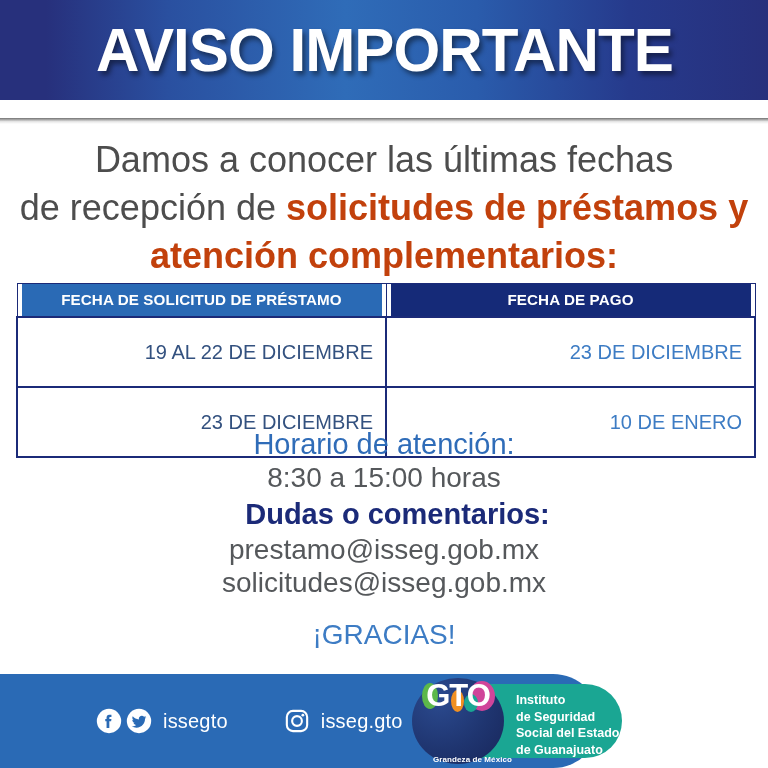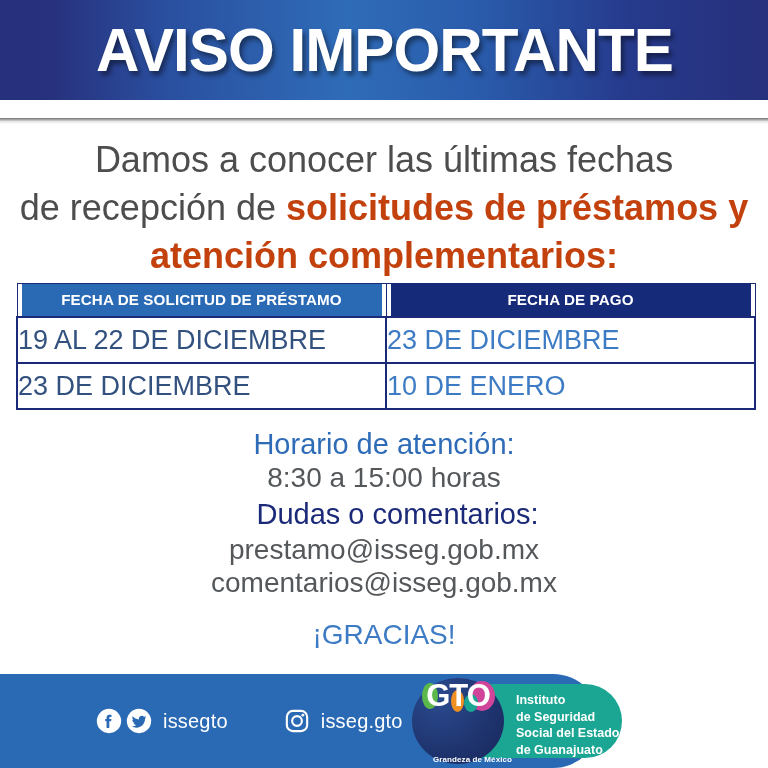--- a/index.html
+++ b/index.html
@@ -102,24 +102,24 @@
     background: #2a6ab5;
     width: 368px;
   }
   th.col-pago {
     background: #152a78;
     width: 368px;
   }
   table.dates td {
     height: 44px;
     border: 2px solid #1b2a78;
-    text-align: left;
-    padding: 0;
+    text-align: right;
+    padding: 12px;
     background: #ffffff;
-    font-size: 27px;
+    font-size: 20px;
   }
   td.cell-left {
     color: #33517f;
   }
   td.cell-right {
     color: #3d7cc4;
   }
 
   
   .info-block {
@@ -135,21 +135,21 @@
     color: #2f6cb8;
     line-height: 1.15;
   }
   .value-horario {
     font-size: 28px;
     color: #55585b;
     line-height: 1.2;
   }
   .label-dudas {
     font-size: 29px;
-    font-weight: normal;
+    font-weight: bold;
     color: #1b2a78;
     line-height: 1.35;
     padding-left: 27px;
   }
   .email {
     font-size: 28px;
     color: #55585b;
     line-height: 1.17;
     display: block;
   }
@@ -312,21 +312,21 @@
       </tr>
     </tbody>
   </table>
 </div>
 
 <div class="info-block">
   <div class="label-horario">Horario de atención:</div>
   <div class="value-horario">8:30 a 15:00 horas</div>
   <div class="label-dudas">Dudas o comentarios:</div>
   <span class="email">prestamo@isseg.gob.mx</span>
-  <span class="email">comentarios@isseg.gob.mx</span>
+  <span class="email">solicitudes@isseg.gob.mx</span>
   <div class="gracias">¡GRACIAS!</div>
 </div>
 
 <div class="footer-band"></div>
 
 <div class="social-row">
 
   <div class="social-group fb-tw">
     <span class="si">
       <svg viewBox="0 0 32 32" width="26" height="26">

